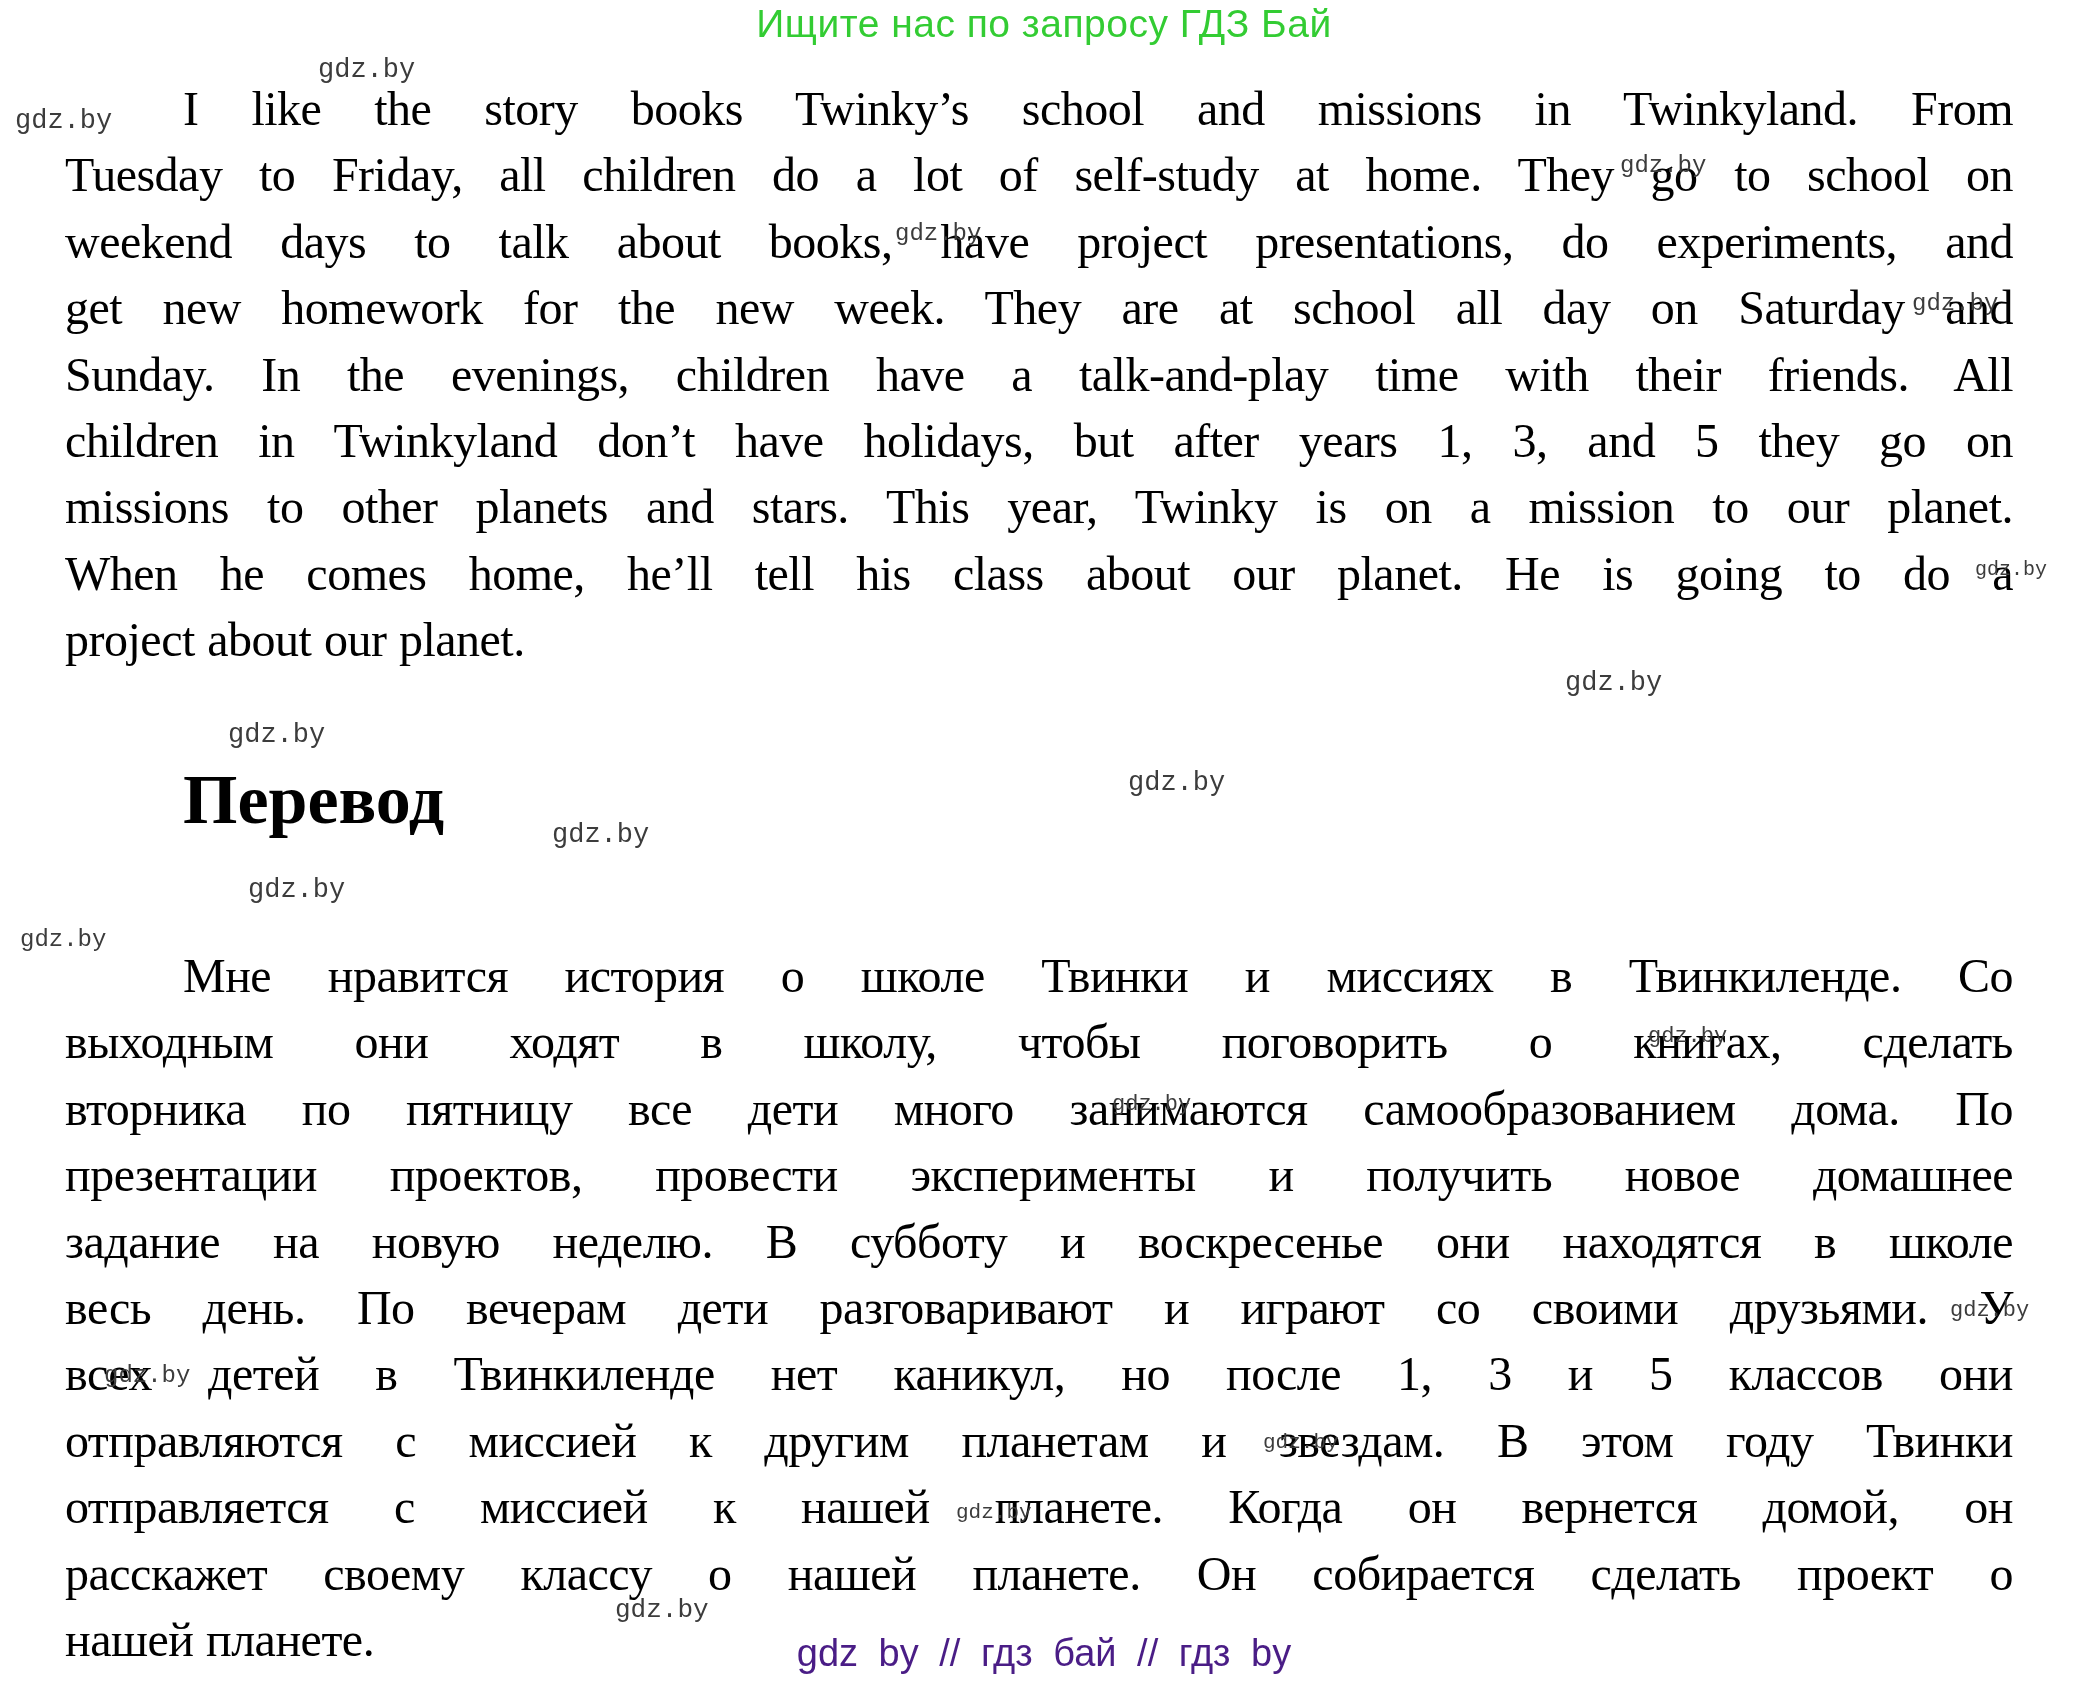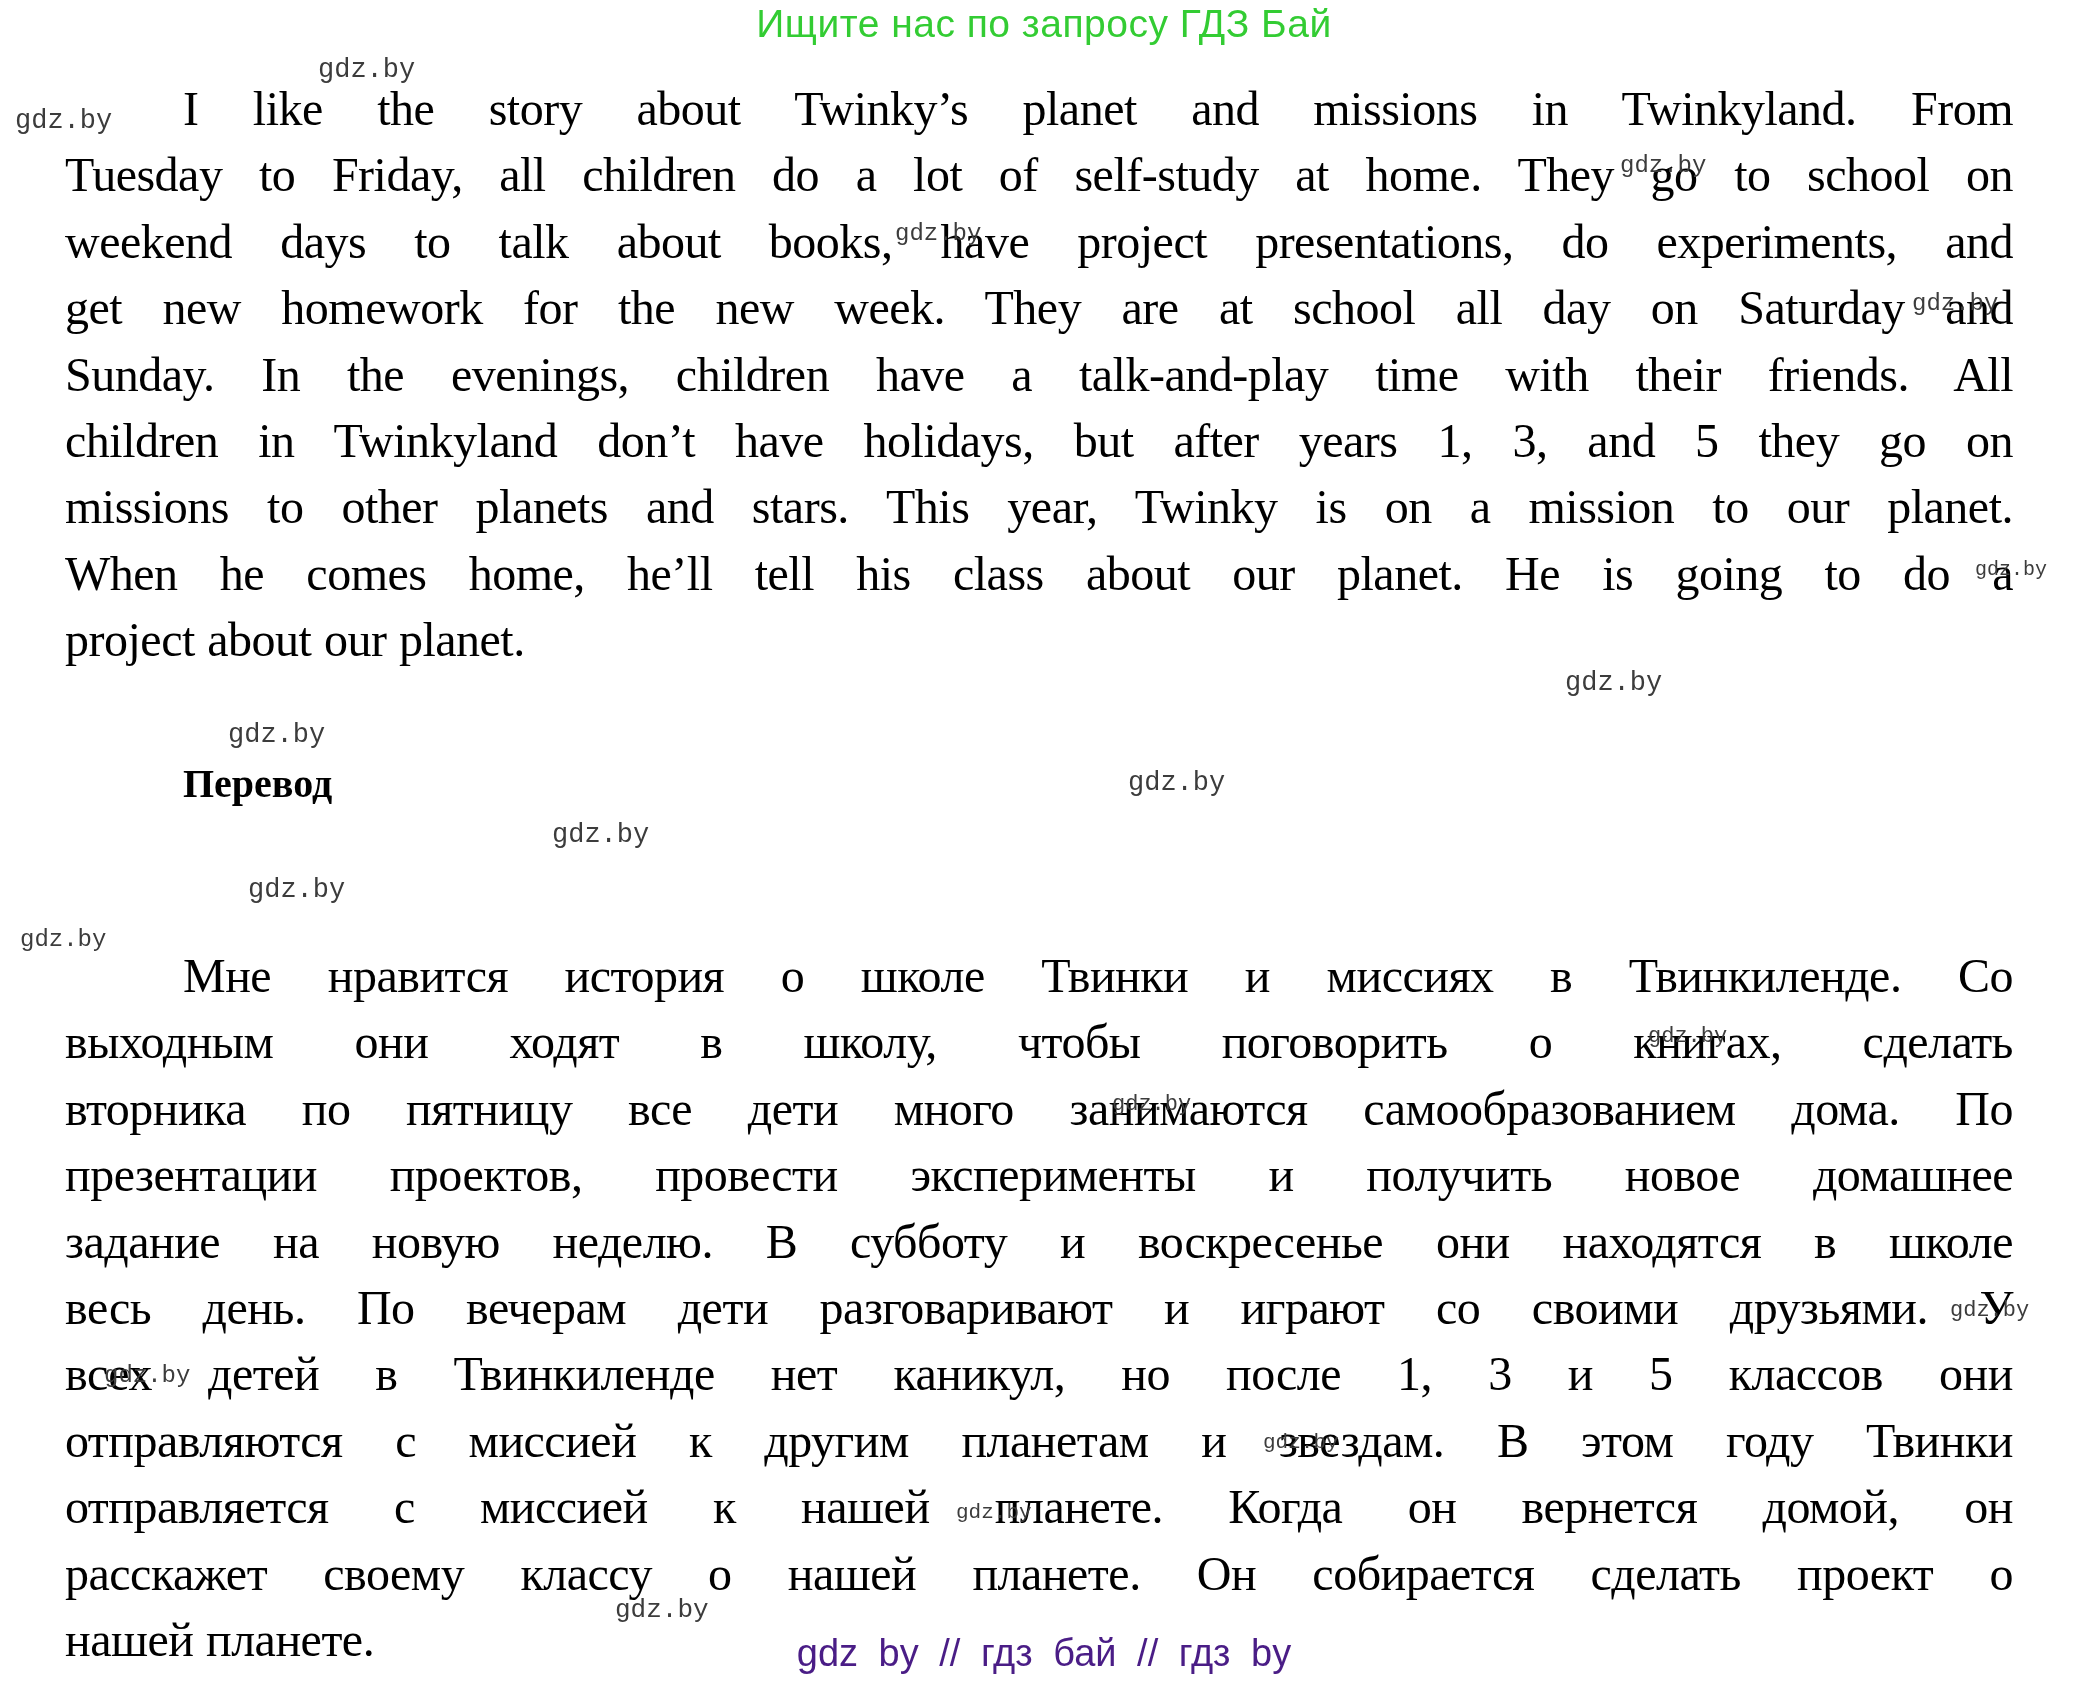--- a/index.html
+++ b/index.html
@@ -41,21 +41,21 @@
     text-align-last: justify;
     text-justify: inter-word;
     white-space: nowrap;
   }
   .line.first { text-indent: 118px; }
   .line.last  { text-align-last: left; white-space: normal; }
 
   .translation-heading {
     position: absolute;
     left: 183px; top: 760px;
-    font-size: 40px;
+    font-size: 70px;
     font-weight: bold;
   }
 
   .watermark {
     position: absolute;
     font-family: Liberation Mono, monospace;
     color: #3c3c3c;
     line-height: 1;
     white-space: nowrap;
     margin-top: 12px;
@@ -72,21 +72,21 @@
   }
 </style>
 </head>
 <body>
 
 <div class="page">
 
   <div class="promo-header" style="color: rgb(51, 204, 51);">Ищите нас по запросу ГДЗ Бай</div>
 
   <div class="para" id="english-paragraph">
-      <div class="line first">I like the story about Twinky’s planet and missions in Twinkyland. From</div>
+      <div class="line first">I like the story books Twinky’s school and missions in Twinkyland. From</div>
       <div class="line">Tuesday to Friday, all children do a lot of self-study at home. They go to school on</div>
       <div class="line">weekend days to talk about books, have project presentations, do experiments, and</div>
       <div class="line">get new homework for the new week. They are at school all day on Saturday and</div>
       <div class="line">Sunday. In the evenings, children have a talk-and-play time with their friends. All</div>
       <div class="line">children in Twinkyland don’t have holidays, but after years 1, 3, and 5 they go on</div>
       <div class="line">missions to other planets and stars. This year, Twinky is on a mission to our planet.</div>
       <div class="line">When he comes home, he’ll tell his class about our planet. He is going to do a</div>
       <div class="line last">project about our planet.</div>
     </div>
 

